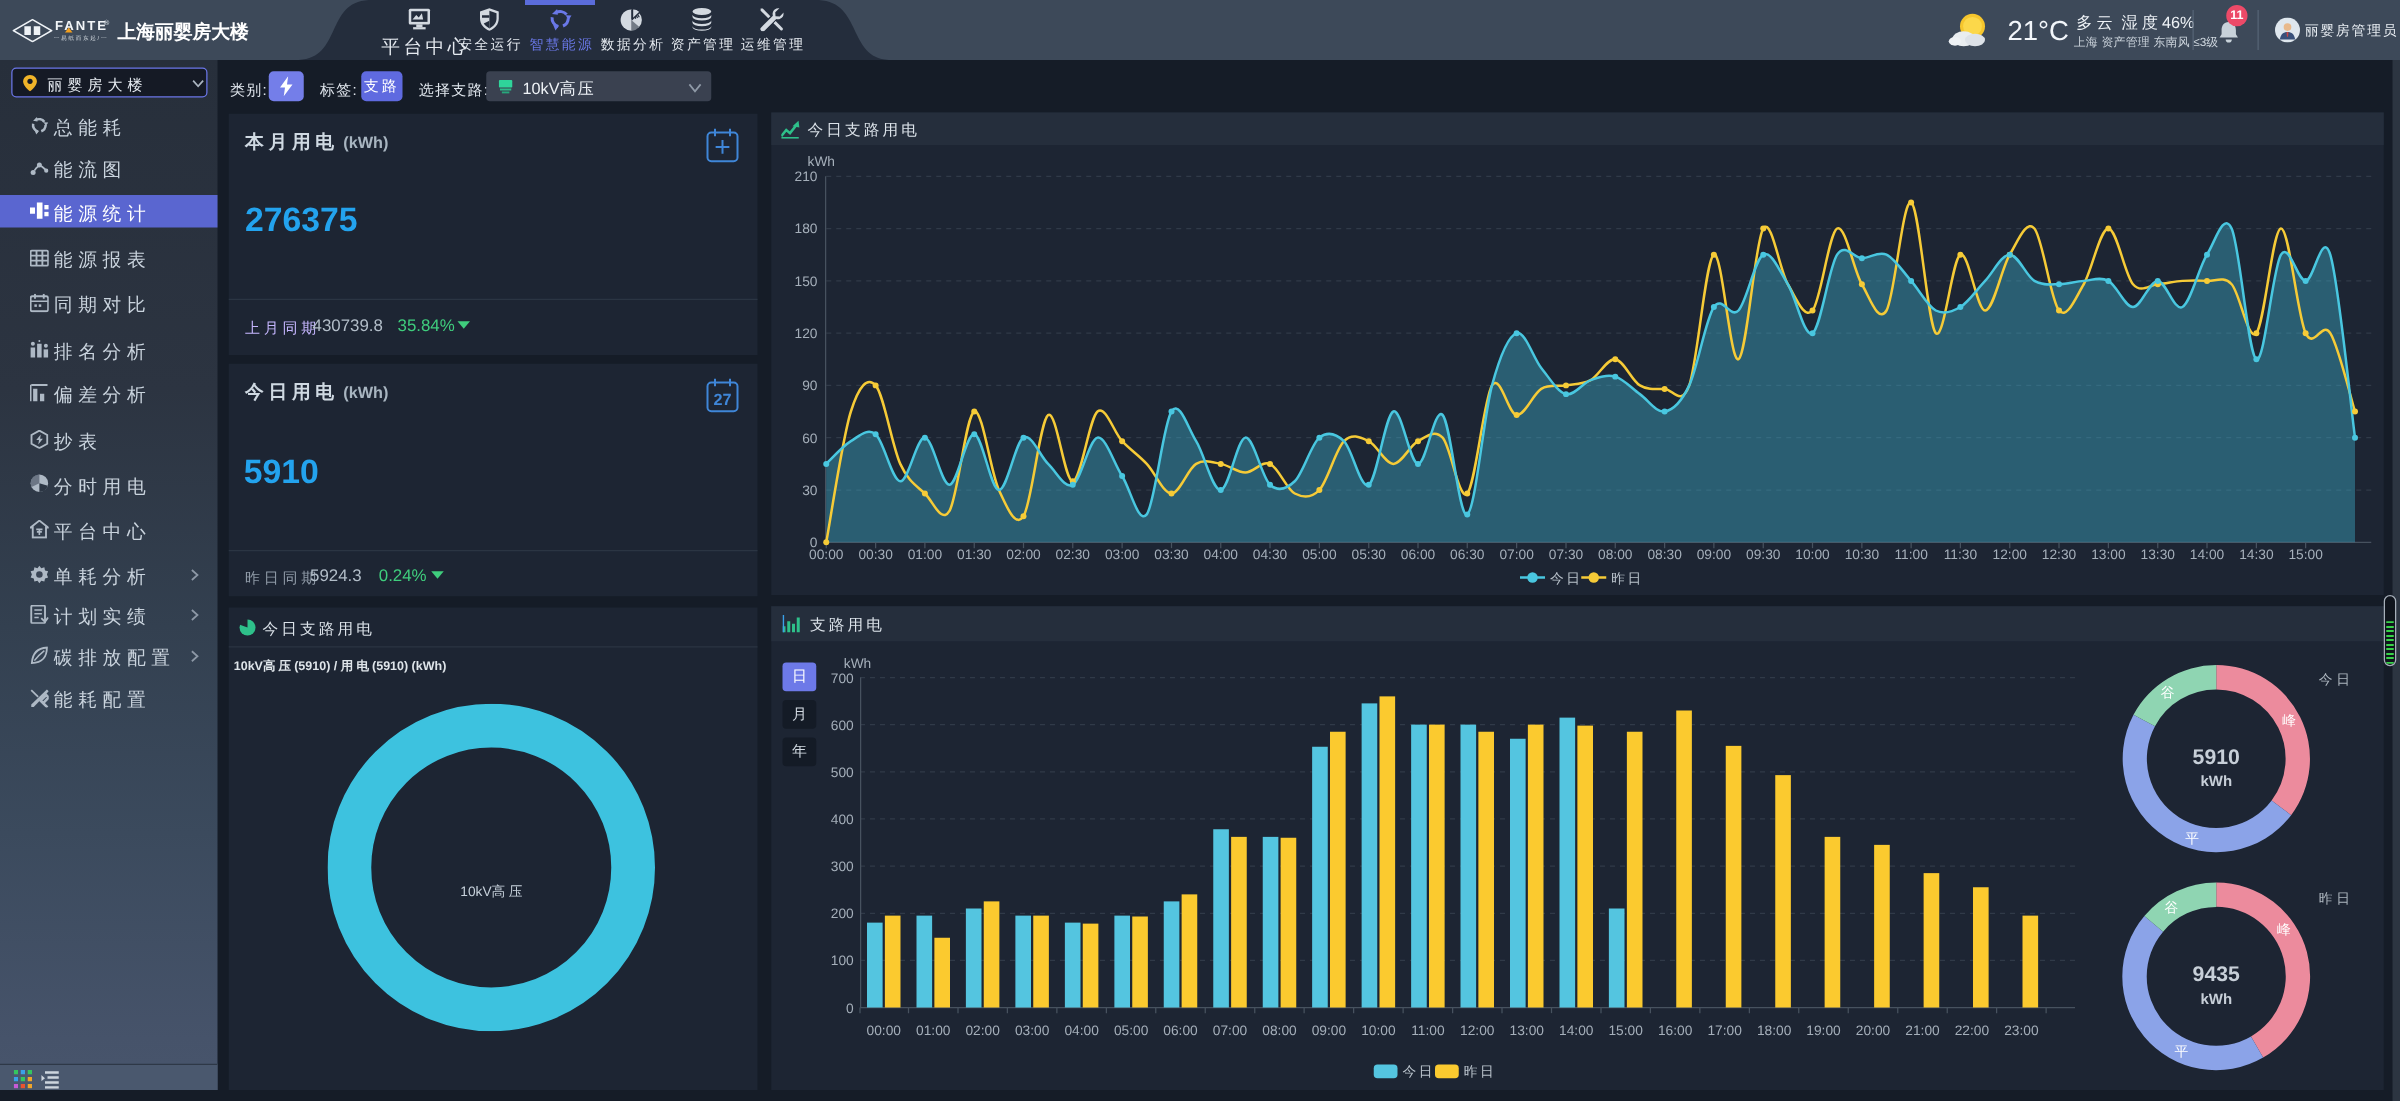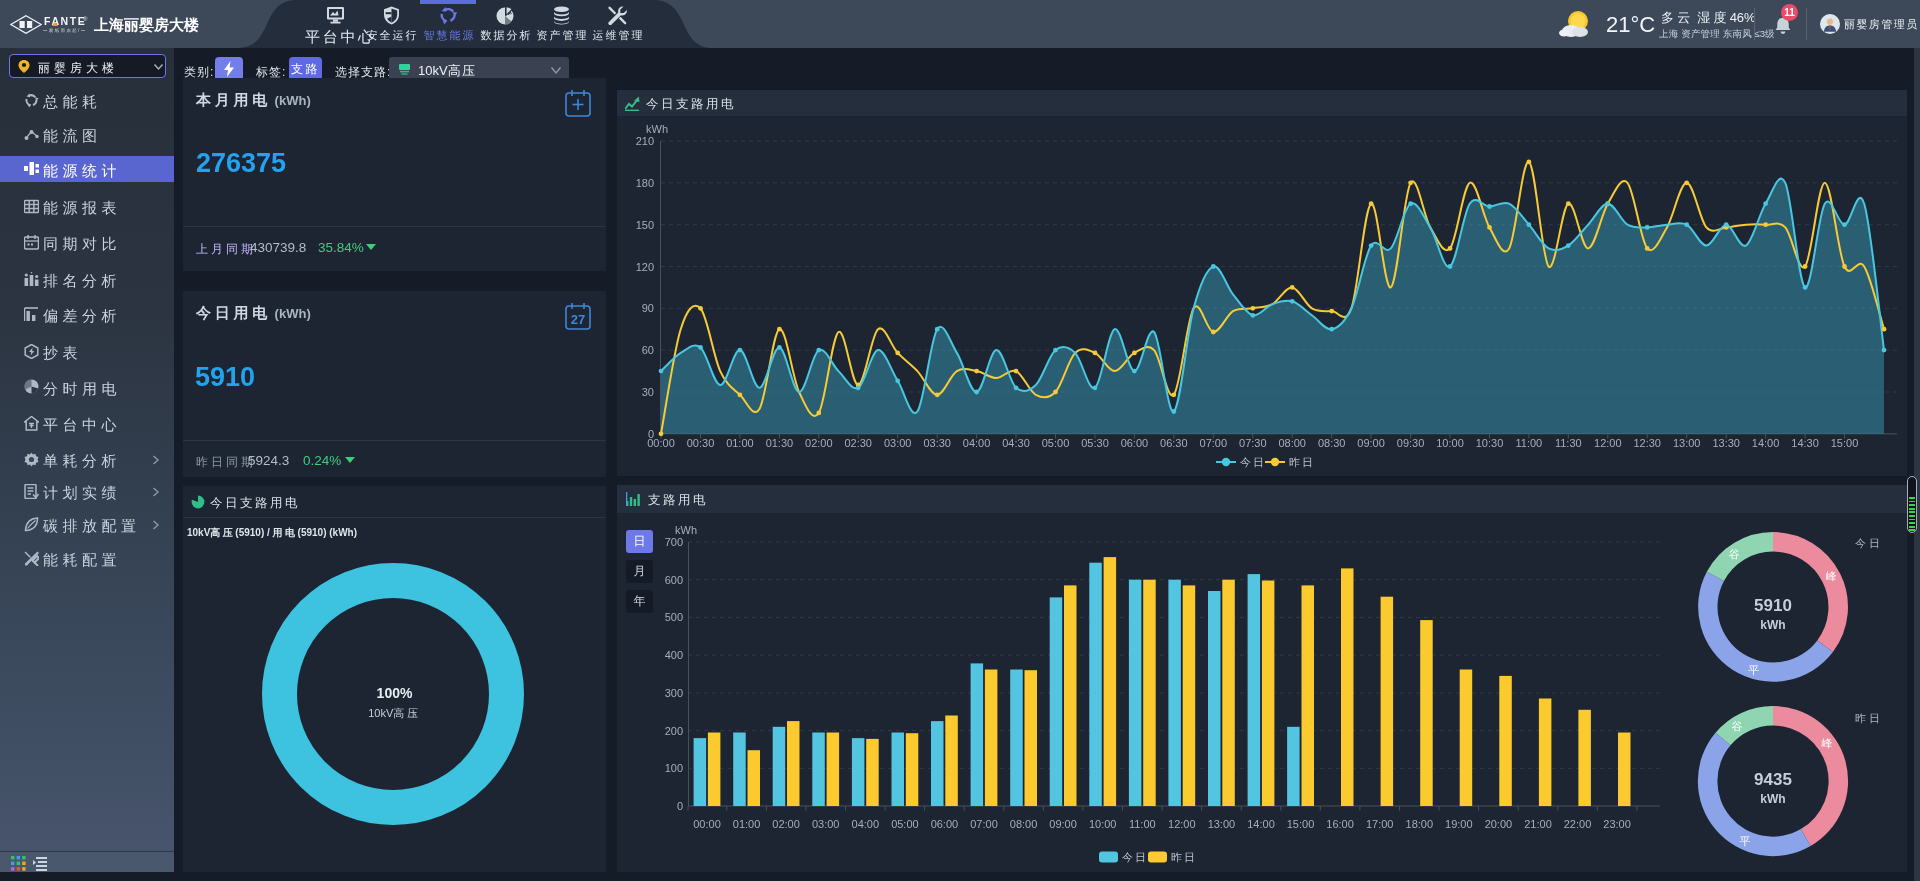--- a/index.html
+++ b/index.html
@@ -300,21 +300,21 @@
       <rect x="0" y="0" width="11" height="6" rx="1" fill="#2fd49a"></rect>
       <rect x="1" y="6.8" width="9" height="1.6" fill="#2bbd8a"></rect>
       <rect x="2.5" y="9.2" width="6" height="1.6" fill="#27a87c"></rect>
     </svg>
   <span class="abs" style="left:29px;top:5px;font-size:13px;color:#eef2f6">10kV<span style="letter-spacing:.1em">高压</span></span>
   <svg class="abs" style="left:161px;top:9px" width="12" height="9" viewBox="0 0 12 9">
       <path d="M1.5 1.5 L6 7 L10.5 1.5" stroke="#8f99a6" stroke-width="1.4" fill="none"></path>
     </svg>
 </div>
 
-<div class="card" style="left:183px;top:78px;width:423px;height:193px">
+<div class="card" style="left:183px;top:91px;width:423px;height:193px">
   <div class="abs" style="left:13px;top:13px;font-size:15px;font-weight:bold;color:#cfd9e2;letter-spacing:.25em;white-space:nowrap">本月用电<span style="letter-spacing:0;font-size:13px;color:#a8b5c0"> (kWh)</span></div>
   <svg class="abs" style="left:381px;top:11px" width="28" height="29" viewBox="0 0 28 29">
     <rect x="2" y="4" width="24" height="23" rx="3" fill="none" stroke="#3f86d8" stroke-width="1.6"></rect>
     <line x1="8" y1="1" x2="8" y2="7" stroke="#3f86d8" stroke-width="1.6"></line>
       <line x1="20" y1="1" x2="20" y2="7" stroke="#3f86d8" stroke-width="1.6"></line>
     <line x1="14" y1="10" x2="14" y2="21" stroke="#3f86d8" stroke-width="1.6"></line>
       <line x1="8.5" y1="15.5" x2="19.5" y2="15.5" stroke="#3f86d8" stroke-width="1.6"></line>
   </svg>
   <div class="abs" style="left:13px;top:70px;font-size:27px;font-weight:bold;color:#23a3ee">276375</div>
   <div class="abs" style="left:0;top:148px;width:423px;height:1px;background:#2b3543"></div>
@@ -344,21 +344,20 @@
   <svg class="abs" style="left:8px;top:9px" width="14" height="14" viewBox="0 0 14 14">
       <circle cx="7" cy="7" r="6.4" fill="#2ec08a"></circle>
       <path d="M7 7 L7 0 A7 7 0 0 0 0.4 4.6 Z" fill="#1f2733"></path>
     </svg>
   <div class="abs" style="left:27px;top:9px;font-size:12.5px;color:#dbe2e9;letter-spacing:.2em;white-space:nowrap">今日支路用电</div>
   <div class="abs" style="left:0;top:31px;width:423px;height:1px;background:#2b3543"></div>
   <div class="abs" style="left:4px;top:40px;font-size:10px;font-weight:bold;color:#dfe5ea">10kV<span class="cjk">高压</span>(5910) / <span class="cjk">用电</span>(5910) (kWh)</div>
   <svg class="abs" style="left:79px;top:77px" width="262" height="262" viewBox="0 0 262 262">
     <circle cx="131" cy="131" r="113.5" fill="none" stroke="#3dc2df" stroke-width="35"></circle>
   </svg>
-  <div class="abs" style="left:0;top:199px;width:423px;text-align:center;font-size:14px;font-weight:bold;color:#e8edf2">100%</div>
   <div class="abs" style="left:0;top:220px;width:423px;text-align:center;font-size:11px;color:#c6d0da">10kV<span class="cjk">高压</span></div>
 </div>
 
 <div class="card" style="left:617px;top:90px;width:1290px;height:386px">
   <div class="hdr"></div>
   <svg class="abs" style="left:8px;top:6px" width="15" height="15" viewBox="0 0 15 15">
       <path d="M0 13 L4 8 L7 10.5 L13 3" stroke="#2ec08a" stroke-width="2" fill="none"></path>
       <path d="M13.8 0.5 L14.5 6 L9 5 Z" fill="#2ec08a"></path>
       <rect x="0" y="13.6" width="14" height="1.4" fill="#2ec08a"></rect>
     </svg>

